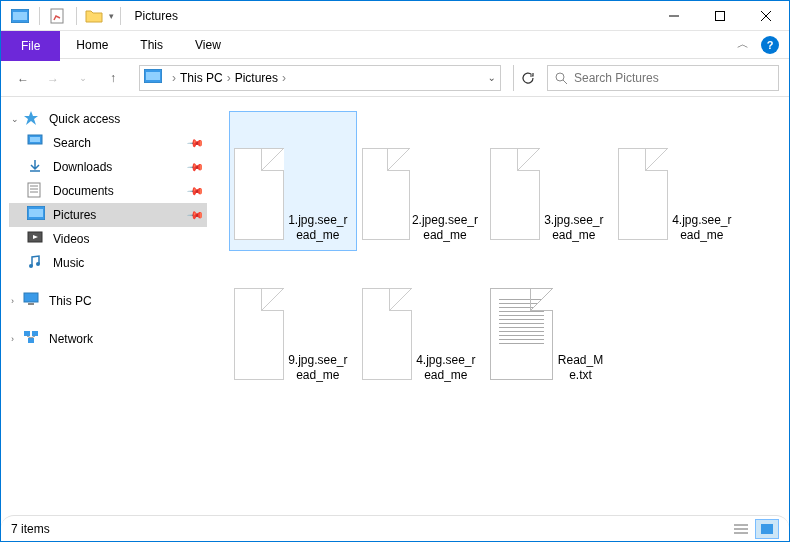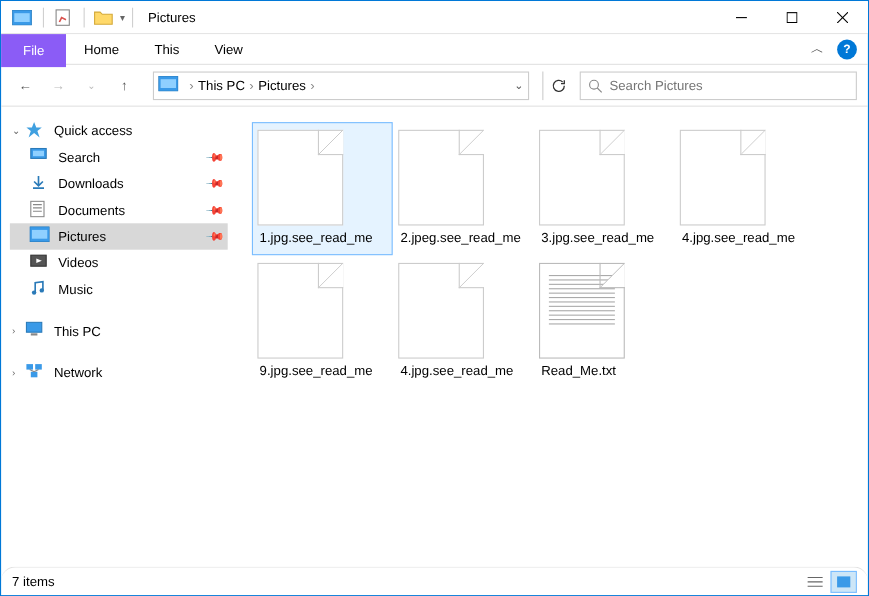--- a/index.html
+++ b/index.html
@@ -6,46 +6,46 @@
 body { background: #fff; }
 .window { width: 790px; height: 542px; border: 1px solid #0078d7; background: #fff; display: flex; flex-direction: column; position: relative; }
 .titlebar { height: 30px; background: #fff; display: flex; align-items: center; border-bottom: 1px solid #e5e5e5; }
 .titlebar-left { display: flex; align-items: center; gap: 0; padding-left: 8px; }
 .titlebar-icon { width: 22px; height: 22px; margin-right: 2px; display: flex; align-items: center; justify-content: center; }
 .qat-sep { width: 1px; height: 18px; background: #d0d0d0; margin: 0 6px; }
 .titlebar-title { margin-left: 8px; font-size: 12px; color: #000; }
 .titlebar-controls { margin-left: auto; display: flex; height: 100%; }
 .titlebar-btn { width: 46px; height: 100%; display: flex; align-items: center; justify-content: center; color: #000; }
 .ribbon { height: 28px; display: flex; align-items: stretch; border-bottom: 1px solid #e1e1e1; }
-.file-tab { background: #8b5cf6; color: #fff; padding: 15px 20px; display: flex; align-items: center; font-size: 12px; }
+.file-tab { background: #6d28d9; color: #fff; padding: 15px 20px; display: flex; align-items: center; font-size: 12px; }
 .ribbon-tab { padding: 0 16px; display: flex; align-items: center; color: #000; }
 .ribbon-right { margin-left: auto; display: flex; align-items: center; padding-right: 10px; gap: 12px; }
 .help-icon { width: 18px; height: 18px; border-radius: 50%; background: #0078d7; color: #fff; display: flex; align-items: center; justify-content: center; font-size: 11px; font-weight: bold; }
 .navbar { height: 38px; display: flex; align-items: center; padding: 0 10px; gap: 6px; border-bottom: 1px solid #e1e1e1; }
 .nav-arrow { width: 24px; height: 24px; display: flex; align-items: center; justify-content: center; color: #555; }
 .nav-arrow.disabled { color: #bbb; }
 .addressbar { flex: 1; height: 26px; border: 1px solid #ccc; display: flex; align-items: center; padding: 0 4px; margin: 0 6px 0 8px; }
 .addr-icon { width: 18px; height: 18px; margin-right: 6px; }
 .addr-crumb { display: flex; align-items: center; color: #000; }
 .addr-sep { margin: 0 4px; color: #888; }
 .addr-right { margin-left: auto; display: flex; align-items: center; gap: 8px; }
 .refresh-btn { width: 28px; height: 26px; border-left: 1px solid #ccc; display: flex; align-items: center; justify-content: center; }
-.searchbox { width: 252px; height: 26px; border: 1px solid #ccc; display: flex; align-items: center; padding: 0 6px; color: #888; }
+.searchbox { width: 232px; height: 26px; border: 1px solid #ccc; display: flex; align-items: center; padding: 0 6px; color: #888; }
 .searchbox input { border: none; outline: none; flex: 1; font-size: 12px; margin-left: 6px; color: #888; }
 .body { flex: 1; display: flex; overflow: hidden; }
 .sidebar { width: 210px; padding: 10px 4px 10px 8px; overflow-y: auto; }
 .side-group { margin-bottom: 14px; }
 .side-item { display: flex; align-items: center; height: 24px; padding: 0 4px 0 18px; position: relative; color: #000; }
 .side-item.header { padding-left: 14px; }
 .side-item.selected { background: #d8d8d8; }
 .side-icon { width: 18px; height: 18px; margin-right: 8px; flex-shrink: 0; }
 .pin { margin-left: auto; color: #777; transform: rotate(45deg); font-size: 11px; }
 .chev { position: absolute; left: 2px; color: #666; font-size: 9px; }
 .content { flex: 1; padding: 14px 10px 10px 18px; display: flex; flex-wrap: wrap; align-content: flex-start; gap: 0; }
-.file-item { width: 128px; height: 121px; display: flex; flex-direction: column; align-items: flex-start; padding: 6px 4px; border: 1px solid transparent; }
+.file-item { width: 128px; height: 140px; display: flex; flex-direction: row; align-items: flex-end; padding: 6px 4px; border: 1px solid transparent; }
 .file-item.selected { border: 1px solid #7abdff; background: #e5f3ff; }
 .file-thumb { width: 78px; height: 92px; margin-bottom: 4px; position: relative; }
 .file-thumb.blank { border: 1px solid #ccc; background: #fff; }
 .file-thumb.blank::after { content: ''; position: absolute; top: -1px; right: -1px; width: 22px; height: 22px; background: linear-gradient(135deg, transparent 48%, #ccc 50%, #fff 52%); border-left: 1px solid #ccc; border-bottom: 1px solid #ccc; }
 .file-thumb.text { border: 1px solid #bbb; background: #fff; padding: 10px 8px; display: flex; flex-direction: column; gap: 3px; }
 .file-thumb.text .line { height: 1px; background: #aaa; }
 .file-thumb.text::after { content: ''; position: absolute; top: -1px; right: -1px; width: 22px; height: 22px; background: linear-gradient(135deg, transparent 48%, #bbb 50%, #fff 52%); border-left: 1px solid #bbb; border-bottom: 1px solid #bbb; }
 .file-label { text-align: center; font-size: 12px; line-height: 1.3; word-break: break-all; padding: 0 2px; }
 .statusbar { height: 26px; border-top: 1px solid #e1e1e1; display: flex; align-items: center; padding: 0 10px; border-radius: 13px; }
 .status-right { margin-left: auto; display: flex; gap: 2px; }

